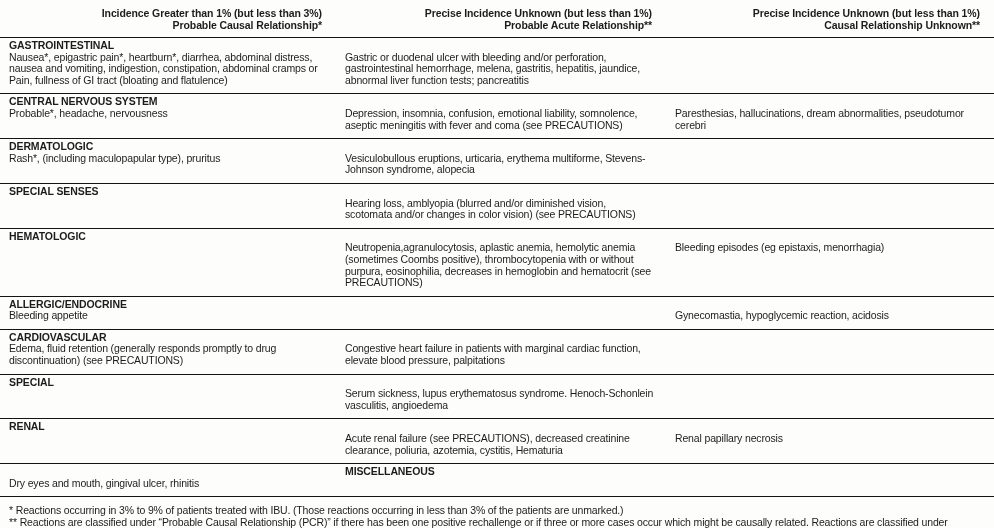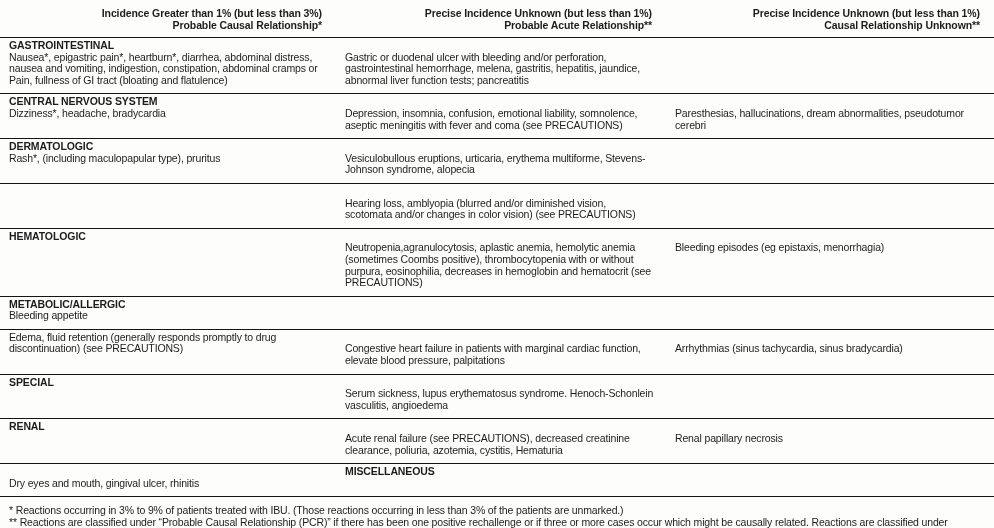--- a/index.html
+++ b/index.html
@@ -90,63 +90,65 @@
       <div class="system-heading">GASTROINTESTINAL</div>
       <div>Nausea*, epigastric pain*, heartburn*, diarrhea, abdominal distress, nausea and vomiting, indigestion, constipation, abdominal cramps or Pain, fullness of GI tract (bloating and flatulence)</div>
     </div>
     <div class="cell offset">Gastric or duodenal ulcer with bleeding and/or perforation, gastrointestinal hemorrhage, melena, gastritis, hepatitis, jaundice, abnormal liver function tests; pancreatitis</div>
     <div class="cell offset"></div>
   </div>
 
   <div class="trow">
     <div class="cell">
       <div class="system-heading">CENTRAL NERVOUS SYSTEM</div>
-      <div>Dizziness*, headache, bradycardia</div>
+      <div>Probable*, headache, nervousness</div>
     </div>
     <div class="cell offset">Depression, insomnia, confusion, emotional liability, somnolence, aseptic meningitis with fever and coma (see PRECAUTIONS)</div>
     <div class="cell offset">Paresthesias, hallucinations, dream abnormalities, pseudotumor cerebri</div>
   </div>
 
   <div class="trow">
     <div class="cell">
       <div class="system-heading">DERMATOLOGIC</div>
       <div>Rash*, (including maculopapular type), pruritus</div>
     </div>
     <div class="cell offset">Vesiculobullous eruptions, urticaria, erythema multiforme, Stevens-Johnson syndrome, alopecia</div>
   </div>
 
   <div class="trow">
     <div class="cell">
+      <div class="system-heading">SPECIAL SENSES</div>
     </div>
     <div class="cell offset">Hearing loss, amblyopia (blurred and/or diminished vision, scotomata and/or changes in color vision) (see PRECAUTIONS)</div>
   </div>
 
   <div class="trow">
     <div class="cell">
       <div class="system-heading">HEMATOLOGIC</div>
       <div></div>
     </div>
     <div class="cell offset">Neutropenia,agranulocytosis, aplastic anemia, hemolytic anemia (sometimes Coombs positive), thrombocytopenia with or without purpura, eosinophilia, decreases in hemoglobin and hematocrit (see PRECAUTIONS)</div>
     <div class="cell offset">Bleeding episodes (eg epistaxis, menorrhagia)</div>
   </div>
 
   <div class="trow">
     <div class="cell">
-      <div class="system-heading">METABOLIC/ALLERGIC</div>
+      <div class="system-heading">ALLERGIC/ENDOCRINE</div>
       <div>Bleeding appetite</div>
     </div>
     <div class="cell offset"></div>
+    <div class="cell offset">Gynecomastia, hypoglycemic reaction, acidosis</div>
   </div>
 
   <div class="trow">
     <div class="cell">
+      <div class="system-heading">CARDIOVASCULAR</div>
       <div>Edema, fluid retention (generally responds promptly to drug discontinuation) (see PRECAUTIONS)</div>
     </div>
     <div class="cell offset">Congestive heart failure in patients with marginal cardiac function, elevate blood pressure, palpitations</div>
-    <div class="cell offset">Arrhythmias (sinus tachycardia, sinus bradycardia)</div>
   </div>
 
   <div class="trow">
     <div class="cell">
       <div class="system-heading">SPECIAL</div>
       <div></div>
     </div>
     <div class="cell offset">Serum sickness, lupus erythematosus syndrome. Henoch-Schonlein vasculitis, angioedema</div>
   </div>
 

